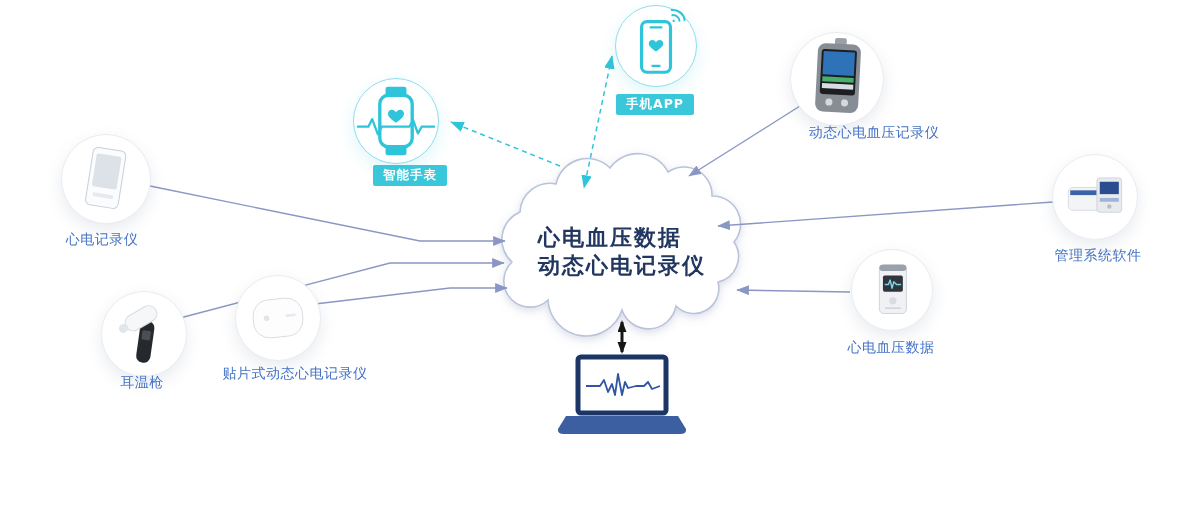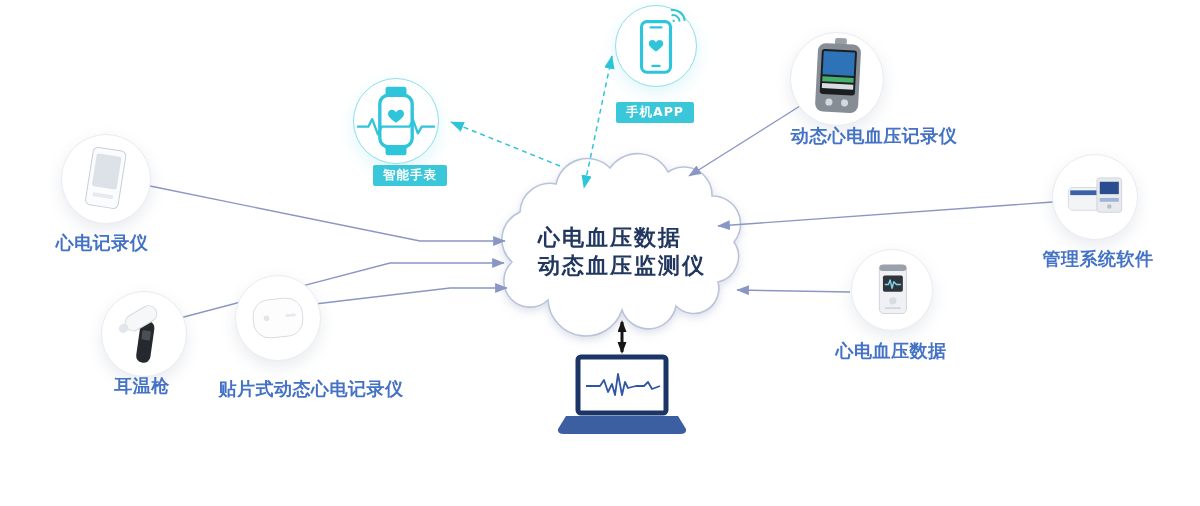--- a/index.html
+++ b/index.html
@@ -9,21 +9,21 @@
   }
   #overlay{position:absolute;left:0;top:0;z-index:1;}
   .node-circle{
     position:absolute;border-radius:50%;background:#fff;z-index:2;
     border:1px solid #e9ecf2;box-shadow:0 6px 16px rgba(100,112,145,.14);
     display:flex;align-items:center;justify-content:center;
   }
   .node-circle.teal{border:1.5px solid #8fdeed;box-shadow:0 6px 16px rgba(46,196,217,.15);}
   .lbl{
     position:absolute;transform:translateX(-50%);white-space:nowrap;z-index:3;
-    font-weight:bold;font-size:18px;color:#4472c4;letter-spacing:.5px;
+    font-weight:normal;font-size:14px;color:#4472c4;letter-spacing:.5px;
   }
   .lbl.teal{
     background:#3bc7da;color:#ffffff;font-size:12.5px;font-weight:bold;
     padding:2px 10px;border-radius:2px;letter-spacing:1px;
   }
   .cloud-text{
     position:absolute;left:622px;top:224px;transform:translateX(-50%);z-index:3;
     color:#21375f;font-weight:bold;font-size:22px;line-height:28px;
     letter-spacing:2px;text-align:left;white-space:nowrap;
   }
@@ -71,21 +71,21 @@
     <path d="M 850 292 L 737 290" fill="none" stroke="#8a97c4" stroke-width="1.4" marker-end="url(#mSlate)"></path>
 
     <path d="M 612 56 L 584 188" fill="none" stroke="#2ec4d9" stroke-width="1.5" stroke-dasharray="5 4" marker-start="url(#mTeal)" marker-end="url(#mTeal)"></path>
     <path d="M 560 166 L 451 122" fill="none" stroke="#2ec4d9" stroke-width="1.5" stroke-dasharray="5 4" marker-end="url(#mTeal)"></path>
 
     <path d="M 622 322 L 622 352" fill="none" stroke="#161616" stroke-width="3" marker-start="url(#mDark)" marker-end="url(#mDark)"></path>
   </svg>
 
   <div class="cloud-text">
     <div>心电血压数据</div>
-    <div>动态血压监测仪</div>
+    <div>动态心电记录仪</div>
   </div>
 
   <div class="node-circle" style="left:61px;top:134px;width:88px;height:88px;">
     <svg width="84" height="84" viewBox="0 0 84 84">
       <g transform="rotate(9 42 42)">
         <rect x="25" y="12" width="33" height="58" rx="5" fill="#fbfcfd" stroke="#c9ced8"></rect>
         <rect x="29" y="18" width="25" height="33" rx="2" fill="#dde1e8"></rect>
         <rect x="31" y="57" width="21" height="4" rx="2" fill="#e6e9ee"></rect>
       </g>
     </svg>
@@ -108,21 +108,21 @@
 
   <div class="node-circle" style="left:235px;top:275px;width:84px;height:84px;">
     <svg width="80" height="80" viewBox="0 0 84 84">
       <g transform="rotate(-6 42 42)">
         <rect x="16" y="22" width="52" height="40" rx="17" fill="#fdfdfe" stroke="#d8dce2"></rect>
         <circle cx="30" cy="41" r="3" fill="#e1e4e9"></circle>
         <rect x="50" y="39" width="11" height="3" rx="1.5" fill="#e8eaee"></rect>
       </g>
     </svg>
   </div>
-  <div class="lbl" style="left:295px;top:377px;margin-left:16px;">贴片式动态心电记录仪</div>
+  <div class="lbl" style="left:295px;top:365px;">贴片式动态心电记录仪</div>
 
   <div class="node-circle teal" style="left:353px;top:78px;width:84px;height:84px;">
     <svg width="80" height="80" viewBox="0 0 84 84">
       <rect x="31" y="6" width="22" height="10" rx="2.5" fill="#2ec4d9"></rect>
       <rect x="31" y="68" width="22" height="10" rx="2.5" fill="#2ec4d9"></rect>
       <rect x="25" y="15" width="34" height="54" rx="9" fill="#ffffff" stroke="#2ec4d9" stroke-width="3.5"></rect>
       <polyline points="2,48 13,48 17,40 23,56 27,48 56,48 60,41 65,55 69,48 82,48" fill="none" stroke="#2ec4d9" stroke-width="2.4" stroke-linejoin="round" stroke-linecap="round"></polyline>
       <path d="M 42 33 c -2 -4.2 -8.4 -3.5 -8.4 1.4 c 0 3.6 4.8 6.8 8.4 9.4 c 3.6 -2.6 8.4 -5.8 8.4 -9.4 c 0 -4.9 -6.4 -5.6 -8.4 -1.4 Z" fill="#2ec4d9"></path>
     </svg>
   </div>
@@ -134,21 +134,21 @@
       <line x1="36" y1="21.5" x2="48" y2="21.5" stroke="#2ec4d9" stroke-width="2.4" stroke-linecap="round"></line>
       <line x1="38" y1="64" x2="46" y2="64" stroke="#2ec4d9" stroke-width="2.4" stroke-linecap="round"></line>
       <path d="M 42 38 c -1.9 -4 -8 -3.3 -8 1.3 c 0 3.4 4.6 6.5 8 8.9 c 3.4 -2.4 8 -5.5 8 -8.9 c 0 -4.6 -6.1 -5.3 -8 -1.3 Z" fill="#2ec4d9"></path>
       <g transform="translate(64,11) rotate(38)" stroke="#2ec4d9" stroke-width="2.2" fill="none" stroke-linecap="round">
         <circle cx="0" cy="4" r="1.3" fill="#2ec4d9" stroke="none"></circle>
         <path d="M -5 0 A 7 7 0 0 1 5 0"></path>
         <path d="M -9 -4 A 12.5 12.5 0 0 1 9 -4"></path>
       </g>
     </svg>
   </div>
-  <div class="lbl teal" style="left:655px;top:102px;">手机APP</div>
+  <div class="lbl teal" style="left:655px;top:94px;">手机APP</div>
 
   <div class="node-circle" style="left:790px;top:32px;width:92px;height:92px;">
     <svg width="88" height="88" viewBox="0 0 90 90">
       <g transform="rotate(3 45 45)">
         <rect x="41" y="3" width="12" height="9" rx="2" fill="#9aa0a7"></rect>
         <rect x="24" y="9" width="44" height="70" rx="8" fill="#878d94"></rect>
         <rect x="28" y="15" width="36" height="46" rx="3" fill="#1c1e22"></rect>
         <rect x="30" y="17" width="32" height="24" fill="#2e72b8"></rect>
         <rect x="30" y="43" width="32" height="5" fill="#47b06a"></rect>
         <rect x="30" y="50" width="32" height="5" fill="#d8dde2"></rect>

